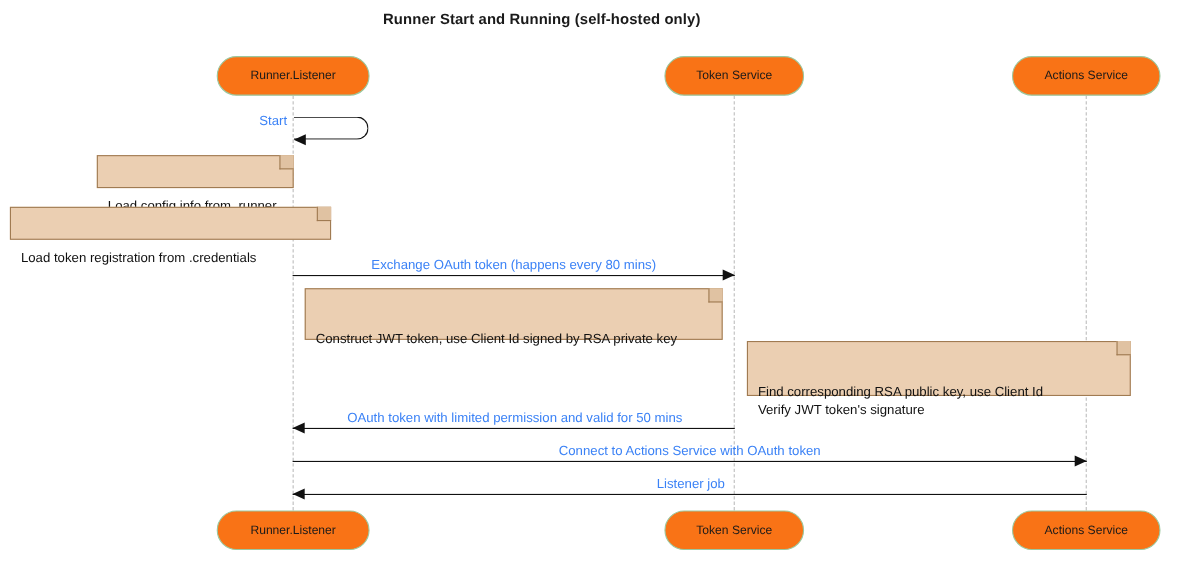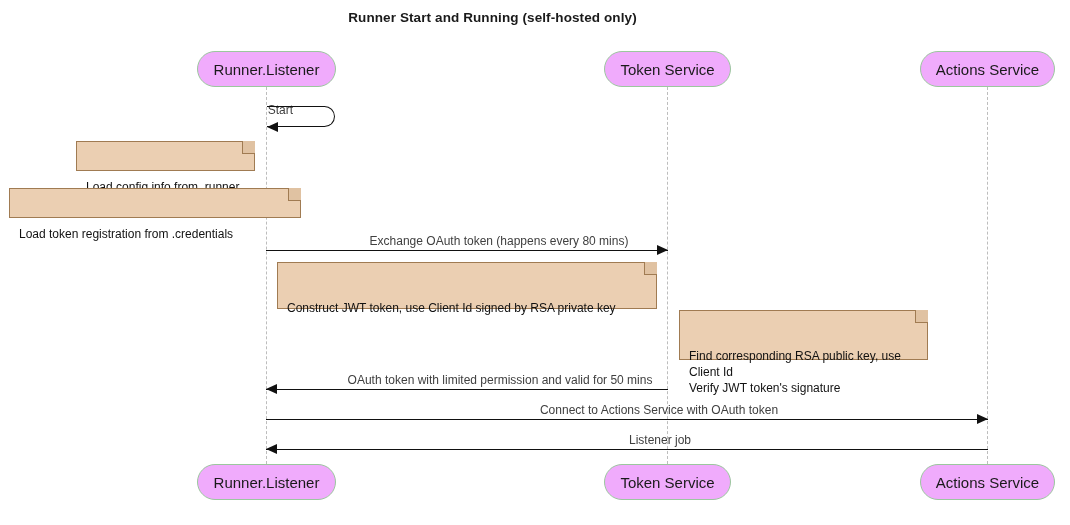--- a/index.html
+++ b/index.html
@@ -32,27 +32,27 @@
   }
   
   .lifeline {
     position: absolute;
     width: 0;
     border-left: 1px dashed #bdbdbd;
   }
   
   .participant {
     position: absolute;
-    background: #f0abfc;
+    background: #f97316;
     border: 1px solid #9bc79e;
     border-radius: 18px;
     display: flex;
     align-items: center;
     justify-content: center;
-    font-size: 15px;
+    font-size: 11px;
     color: #1a1a1a;
     box-sizing: border-box;
   }
   
   .note {
     position: absolute;
     background: #ebcfb2;
     border: 1px solid #a07b52;
     box-sizing: border-box;
     font-size: 12px;
@@ -88,24 +88,23 @@
     border-left: 11px solid #111111;
   }
   .arrowhead.left {
     border-top: 5.5px solid transparent;
     border-bottom: 5.5px solid transparent;
     border-right: 11px solid #111111;
   }
   .msg-label {
     position: absolute;
     font-size: 12px;
-    color: #404040;
+    color: #3b82f6;
     white-space: nowrap;
     text-align: center;
-    margin-left: 32px;
   }
   .msg-label.center {
     transform: translateX(-50%);
   }
   .msg-label.rightaligned {
     transform: translateX(-100%);
   }
   
   .selfloop {
     position: absolute;
@@ -133,40 +132,40 @@
     <span>Token Service</span>
   </div>
   <div class="participant" style="left:920px; top:51px; width:135px; height:36px;">
     <span>Actions Service</span>
   </div>
 
   <div class="msg-label rightaligned" style="left:261px; top:103px;">Start</div>
   <div class="selfloop" style="left:267px; top:106px; width:68px; height:21px;"></div>
   <div class="arrowhead left" style="left:267px; top:121.5px;"></div>
 
-  <div class="note" style="left:76px; top:141px; width:179px; height:30px;">
+  <div class="note" style="left:88px; top:141px; width:179px; height:30px;">
     <span class="fold"></span>
     <span>Load config info from .runner</span>
   </div>
 
   <div class="note" style="left:9px; top:188px; width:292px; height:30px;">
     <span class="fold"></span>
     <span>Load token registration from .credentials</span>
   </div>
 
   <div class="msg-label center" style="left:467px; top:234px;">Exchange OAuth token (happens every 80 mins)</div>
   <div class="msg-line" style="left:266px; top:250px; width:402px;"></div>
   <div class="arrowhead right" style="left:657px; top:244.5px;"></div>
 
   <div class="note" style="left:277px; top:262px; width:380px; height:47px;">
     <span class="fold"></span>
     <span>Construct JWT token, use Client Id signed by RSA private key</span>
   </div>
 
-  <div class="note" style="left:679px; top:310px; width:249px; height:50px;">
+  <div class="note" style="left:679px; top:310px; width:349px; height:50px;">
     <span class="fold"></span>
     <span>Find corresponding RSA public key, use Client Id
 Verify JWT token's signature</span>
   </div>
 
   <div class="msg-label center" style="left:468px; top:373px;">OAuth token with limited permission and valid for 50 mins</div>
   <div class="msg-line" style="left:266px; top:389px; width:402px;"></div>
   <div class="arrowhead left" style="left:266px; top:383.5px;"></div>
 
   <div class="msg-label center" style="left:627px; top:403px;">Connect to Actions Service with OAuth token</div>

